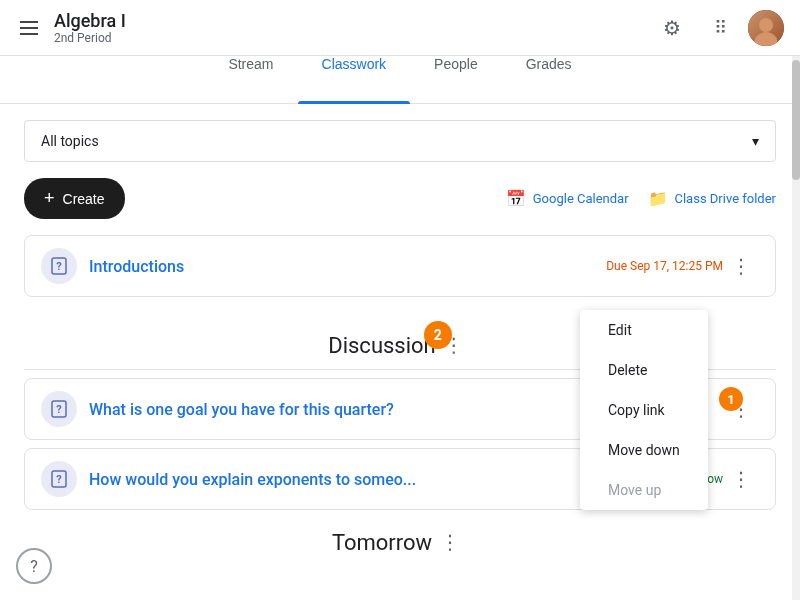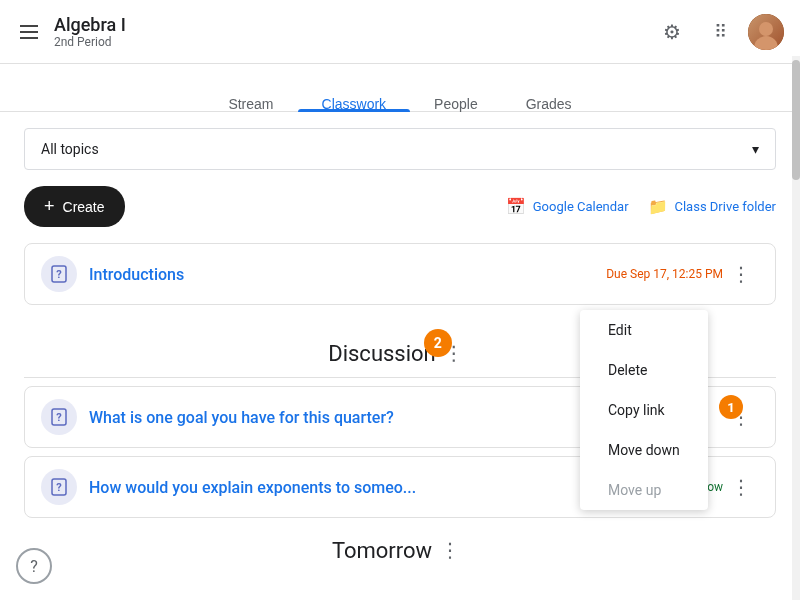--- a/index.html
+++ b/index.html
@@ -3,21 +3,21 @@
   <meta charset="utf-8">
   <style>
     * { box-sizing: border-box; margin: 0; padding: 0; }
     body { font-family: 'Roboto', Arial, sans-serif; background: #fff; width: 800px; height: 600px; overflow: hidden; position: relative; }
 
     
     .header {
       display: flex;
       align-items: center;
       padding: 8px 16px;
-      height: 64px;
+      height: 56px;
       border-bottom: 1px solid #e0e0e0;
     }
     .header-left {
       display: flex;
       align-items: center;
       gap: 12px;
       flex: 1;
     }
     .hamburger {
       display: flex;
@@ -108,21 +108,21 @@
     .nav-tabs {
       display: flex;
       justify-content: center;
       border-bottom: 1px solid #e0e0e0;
       height: 48px;
     }
     .nav-tab {
       padding: 0 24px;
       height: 48px;
       display: flex;
-      align-items: flex-end;
+      align-items: flex-start;
       font-size: 14px;
       color: #5f6368;
       cursor: pointer;
       position: relative;
       font-weight: 500;
       border: none;
       background: transparent;
     }
     .nav-tab.active {
       color: #1a73e8;

